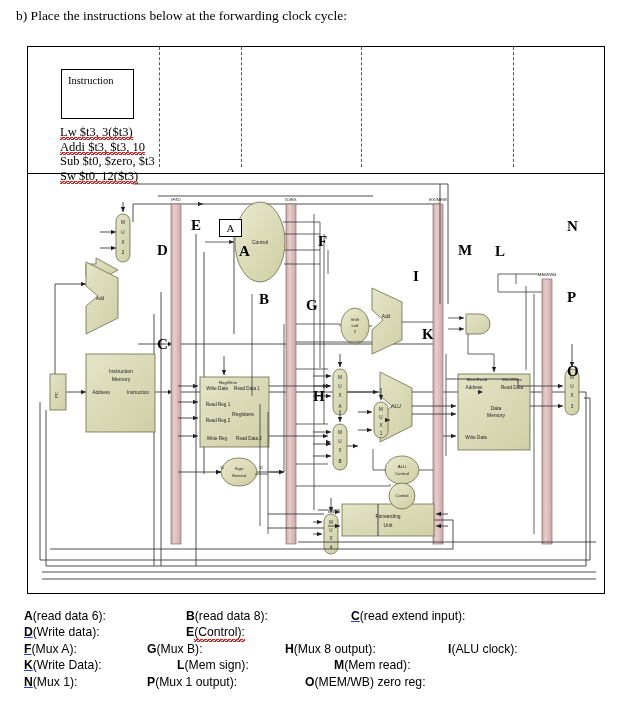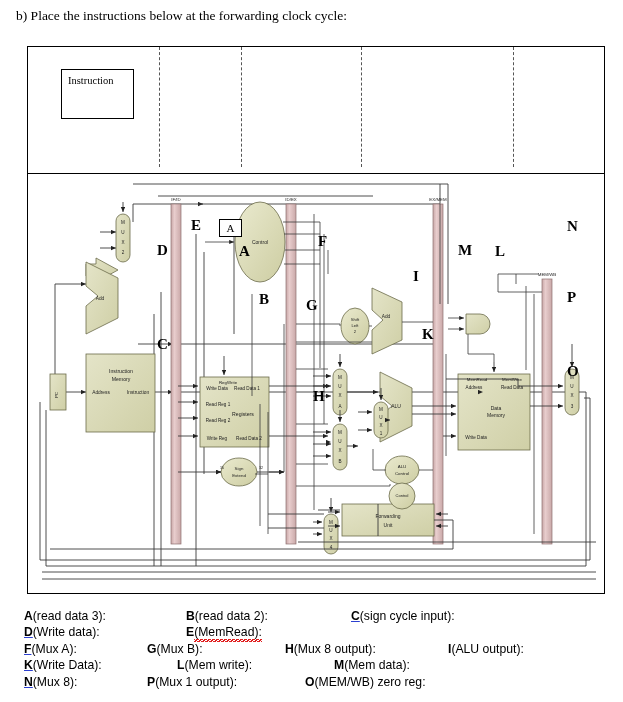--- a/index.html
+++ b/index.html
@@ -66,20 +66,26 @@
 
   <div class="cyc" style="left:131px;height:120px;"></div>
   <div class="cyc" style="left:213px;height:120px;"></div>
   <div class="cyc" style="left:333px;height:120px;"></div>
   <div class="cyc" style="left:485px;height:120px;"></div>
 
   <div id="instrbox">
     <span>Instruction</span>
   </div>
 
+  <div id="instrlist">
+    <div><span class="sq">Lw $t3, 3($t3)</span></div>
+    <div><span class="sq">Addi $t3, $t3, 10</span></div>
+    <div><span>Sub $t0, $zero, $t3</span></div>
+    <div><span class="sq">Sw $t0, 12($t3)</span></div>
+  </div>
 
   <div id="hr"></div>
 
   <div id="dp">
 
     <svg width="576" height="419" viewBox="0 0 576 419">
       <defs>
         <marker id="ah" markerWidth="7" markerHeight="7" refX="6" refY="2.6" orient="auto" markerUnits="strokeWidth">
           <path d="M0,0 L6,2.6 L0,5.2 z" fill="#222"></path>
         </marker>
@@ -412,37 +418,37 @@
     <div class="pl" style="left:467px;top:70px;">L</div>
     <div class="pl" style="left:430px;top:69px;">M</div>
     <div class="pl" style="left:539px;top:45px;">N</div>
     <div class="pl" style="left:539px;top:116px;">P</div>
     <div class="pl" style="left:539px;top:190px;">O</div>
   </div>
 </div>
 
 <div id="answers">
   <div class="row">
-    <span style="left:0px;"><b>A</b><span> (read data 3):</span></span>
-    <span style="left:162px;"><b>B</b><span> (read data 2):</span></span>
-    <span style="left:327px;"><b class="ul">C</b><span>(sign cycle input):</span></span>
+    <span style="left:0px;"><b>A</b><span> (read data 6):</span></span>
+    <span style="left:162px;"><b>B</b><span> (read data 8):</span></span>
+    <span style="left:327px;"><b class="ul">C</b><span>(read extend input):</span></span>
   </div>
   <div class="row">
     <span style="left:0px;"><b class="ul">D</b><span>(Write data):</span></span>
-    <span style="left:162px;"><b>E</b><span class="sq">(MemRead):</span></span>
+    <span style="left:162px;"><b>E</b><span class="sq">(Control):</span></span>
   </div>
   <div class="row">
     <span style="left:0px;"><b class="ul">F</b><span>(Mux A):</span></span>
     <span style="left:123px;"><b>G</b><span>(Mux B):</span></span>
     <span style="left:261px;"><b>H</b><span>(Mux 8 output):</span></span>
-    <span style="left:424px;"><b>I</b><span>(ALU output):</span></span>
+    <span style="left:424px;"><b>I</b><span>(ALU clock):</span></span>
   </div>
   <div class="row">
     <span style="left:0px;"><b class="ul">K</b><span>(Write Data):</span></span>
-    <span style="left:153px;"><b>L</b><span>(Mem write):</span></span>
-    <span style="left:310px;"><b>M</b><span>(Mem data):</span></span>
+    <span style="left:153px;"><b>L</b><span>(Mem sign):</span></span>
+    <span style="left:310px;"><b>M</b><span>(Mem read):</span></span>
   </div>
   <div class="row">
-    <span style="left:0px;"><b class="ul">N</b><span>(Mux 8):</span></span>
+    <span style="left:0px;"><b class="ul">N</b><span>(Mux 1):</span></span>
     <span style="left:123px;"><b>P</b><span>(Mux 1 output):</span></span>
     <span style="left:281px;"><b>O</b><span>(MEM/WB) zero reg:</span></span>
   </div>
 </div>
 
 </body></html>

